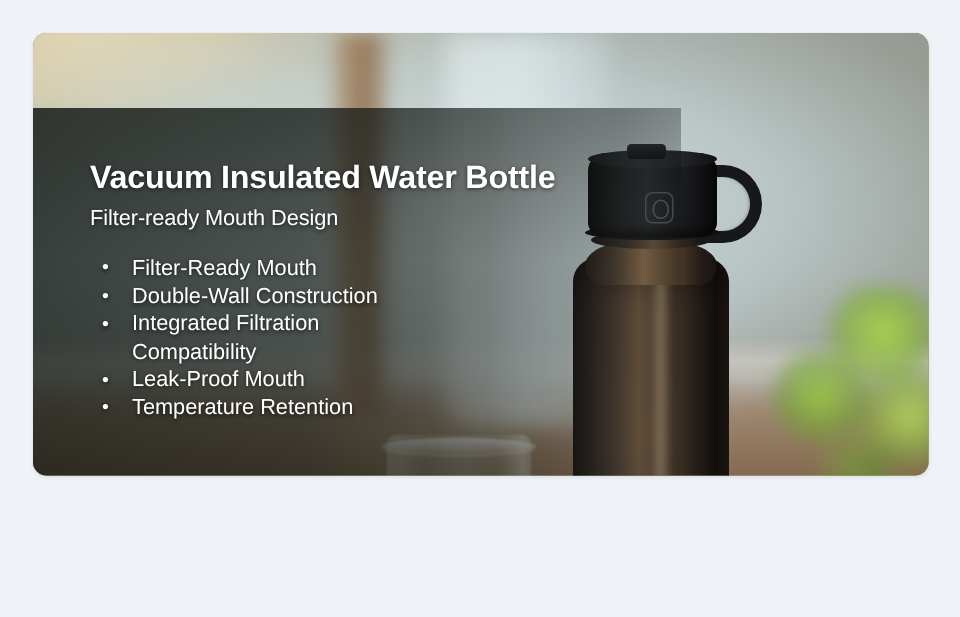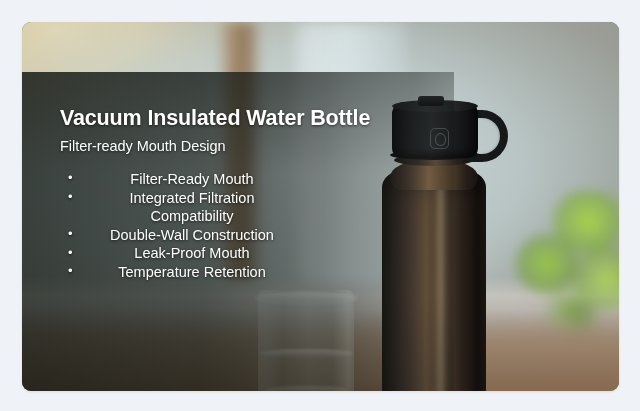--- a/index.html
+++ b/index.html
@@ -16,21 +16,21 @@
     font-family: "Liberation Sans", sans-serif;
     position: relative;
   }
 
   
   .card {
     position: absolute;
     left: 22px;
     top: 22px;
     width: 597px;
-    height: 369px;
+    height: 295px;
     border-radius: 9px;
     overflow: hidden;
     background: #4d7c0f;
     box-shadow: 0 1px 3px rgba(30,40,60,.10);
   }
 
   
   .photo { position: absolute; inset: 0; }
 
   
@@ -312,21 +312,20 @@
     width: 236px;
     list-style: none;
   }
   .bullets li {
     position: relative;
     padding-left: 28px;
     font-size: 14.5px;
     line-height: 18.6px;
     margin-bottom: 0;
     text-shadow: 0 1px 3px rgba(0,0,0,.68);
-    text-align: center;
   }
   .bullets li::before {
     content: "\2022";
     position: absolute;
     left: 8px;
     top: -.5px;
     font-size: 13px;
     color: #fff;
   }
 </style>
@@ -369,20 +368,20 @@
   <div class="scrim-v"></div>
 
   <div class="content">
 
     <div class="title">Vacuum Insulated Water Bottle</div>
     <div class="subtitle">Filter-ready Mouth Design</div>
 
 
     <ul class="bullets">
       <li>Filter-Ready Mouth</li>
+      <li>Double-Wall Construction</li>
       <li>Integrated Filtration Compatibility</li>
-      <li>Double-Wall Construction</li>
       <li>Leak-Proof Mouth</li>
       <li>Temperature Retention</li>
     </ul>
 
   </div>
 </div>
 
 </body></html>

